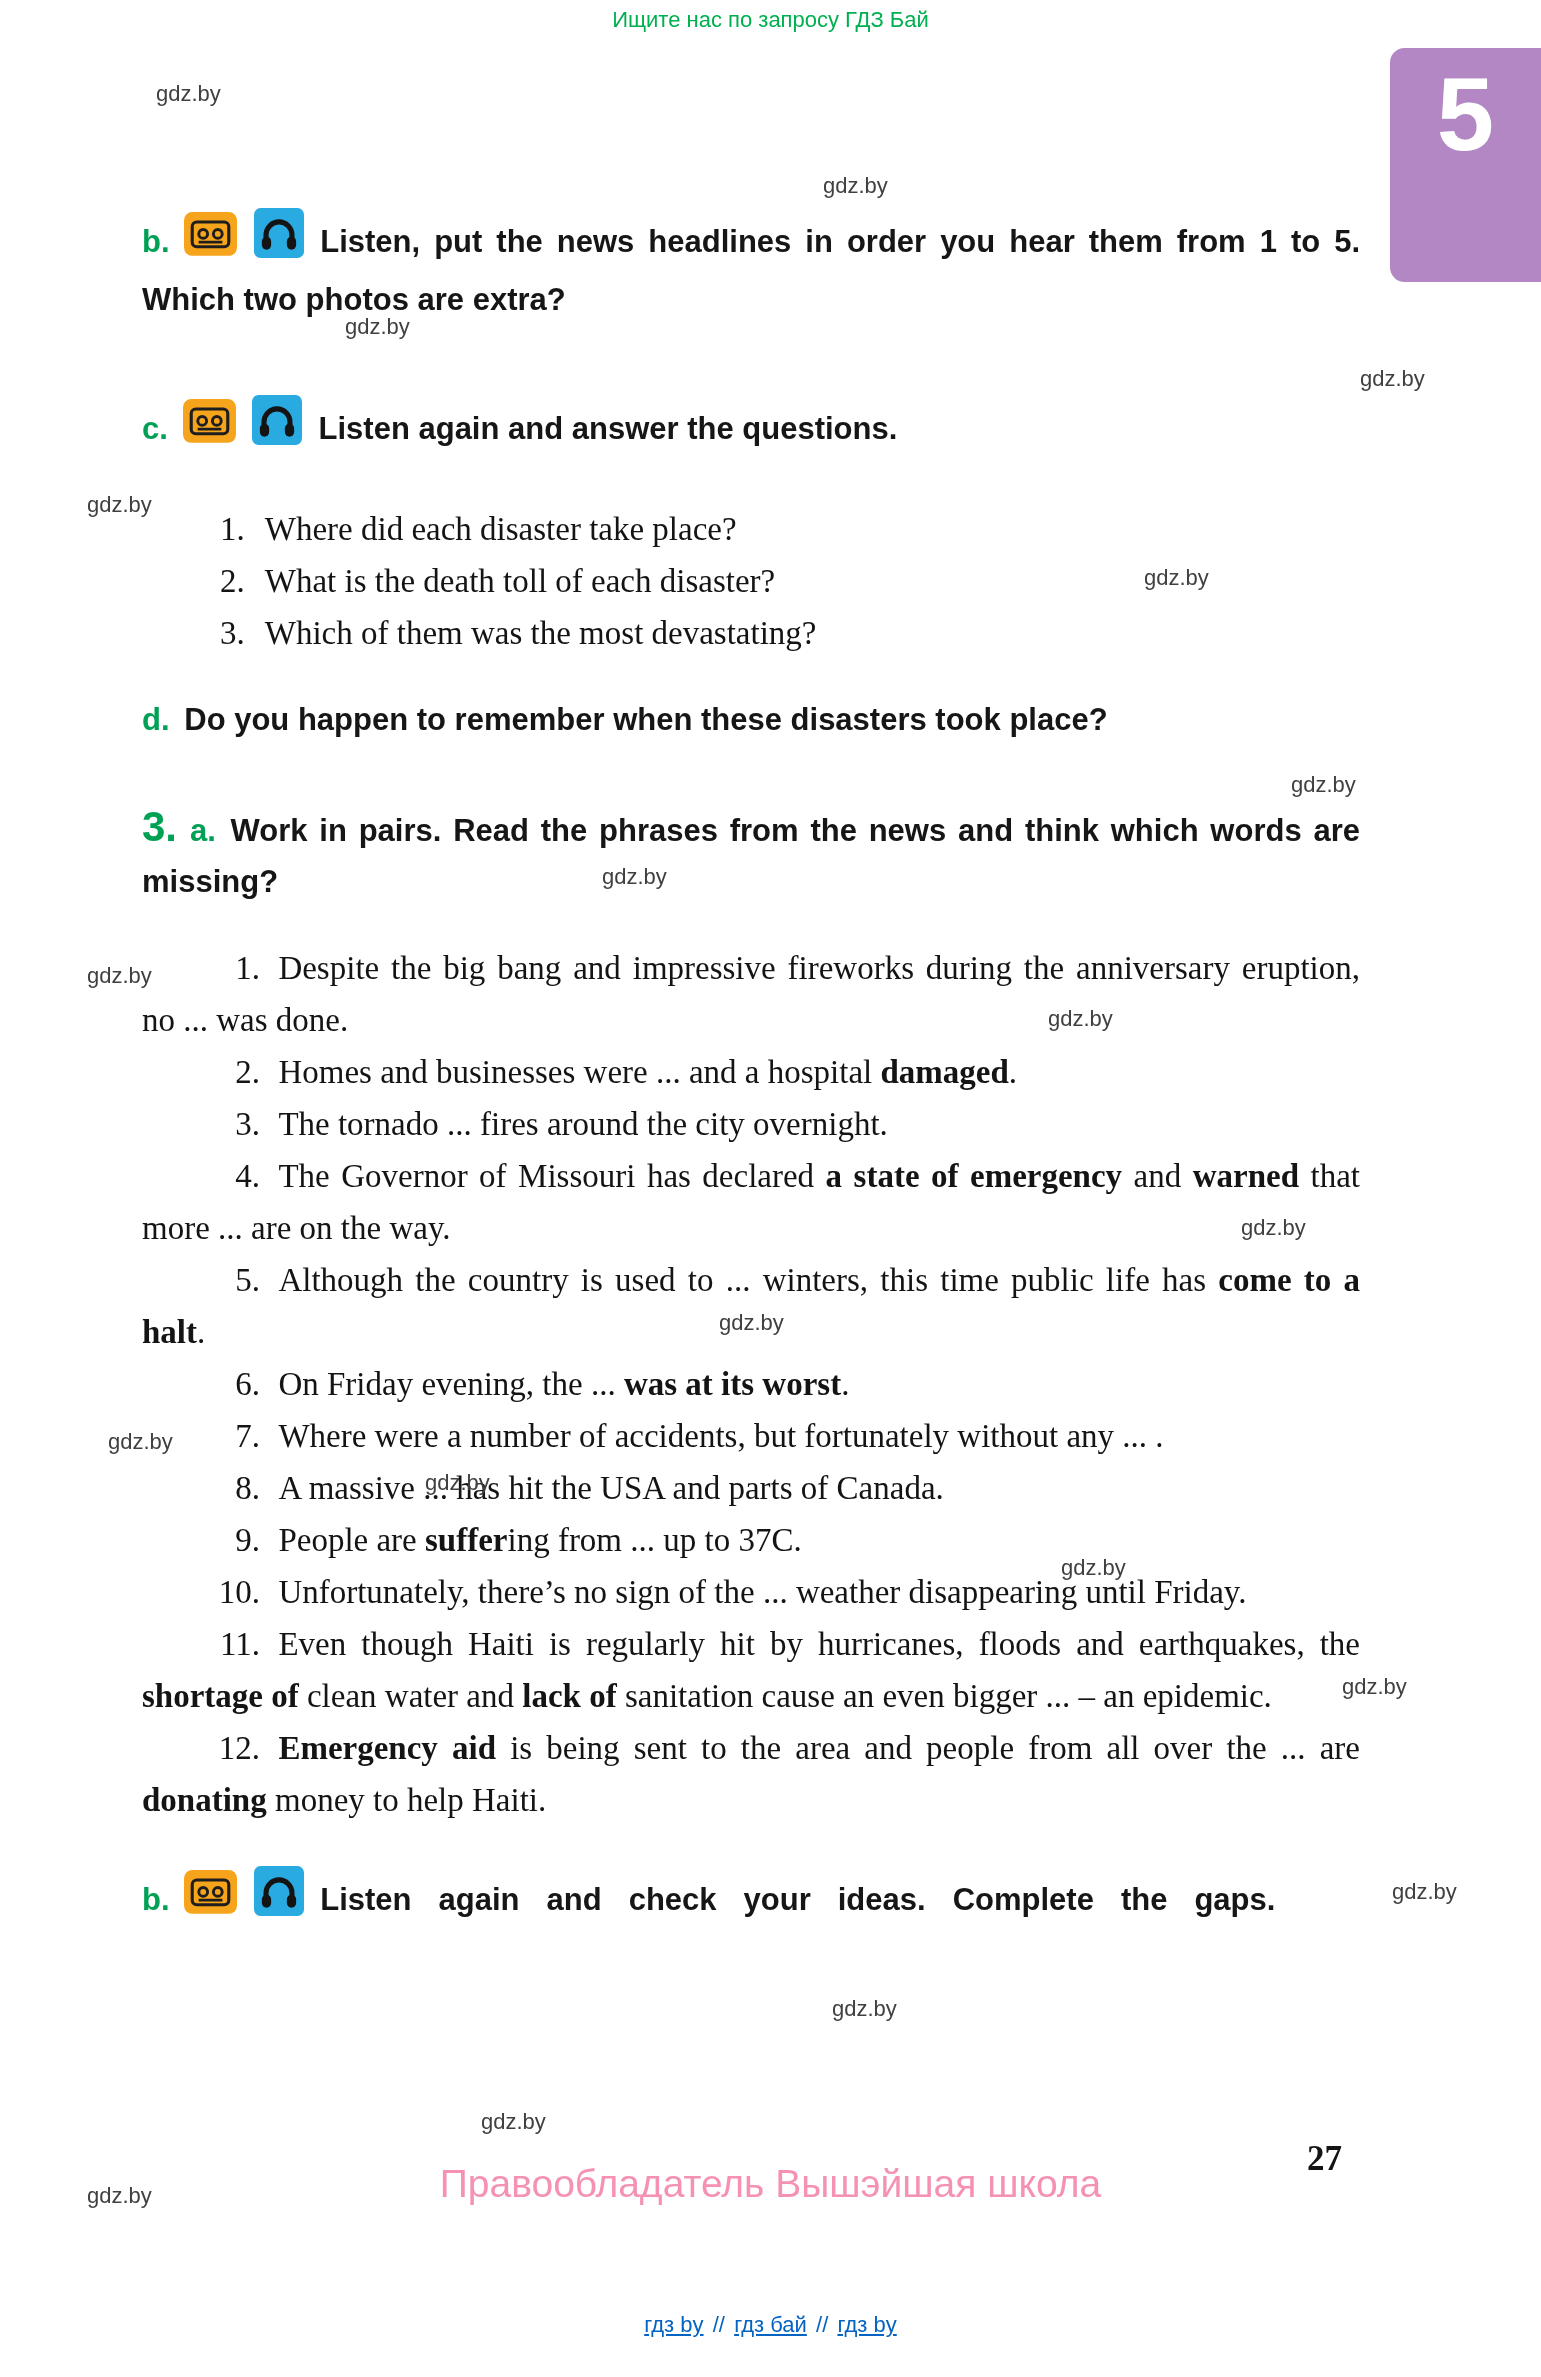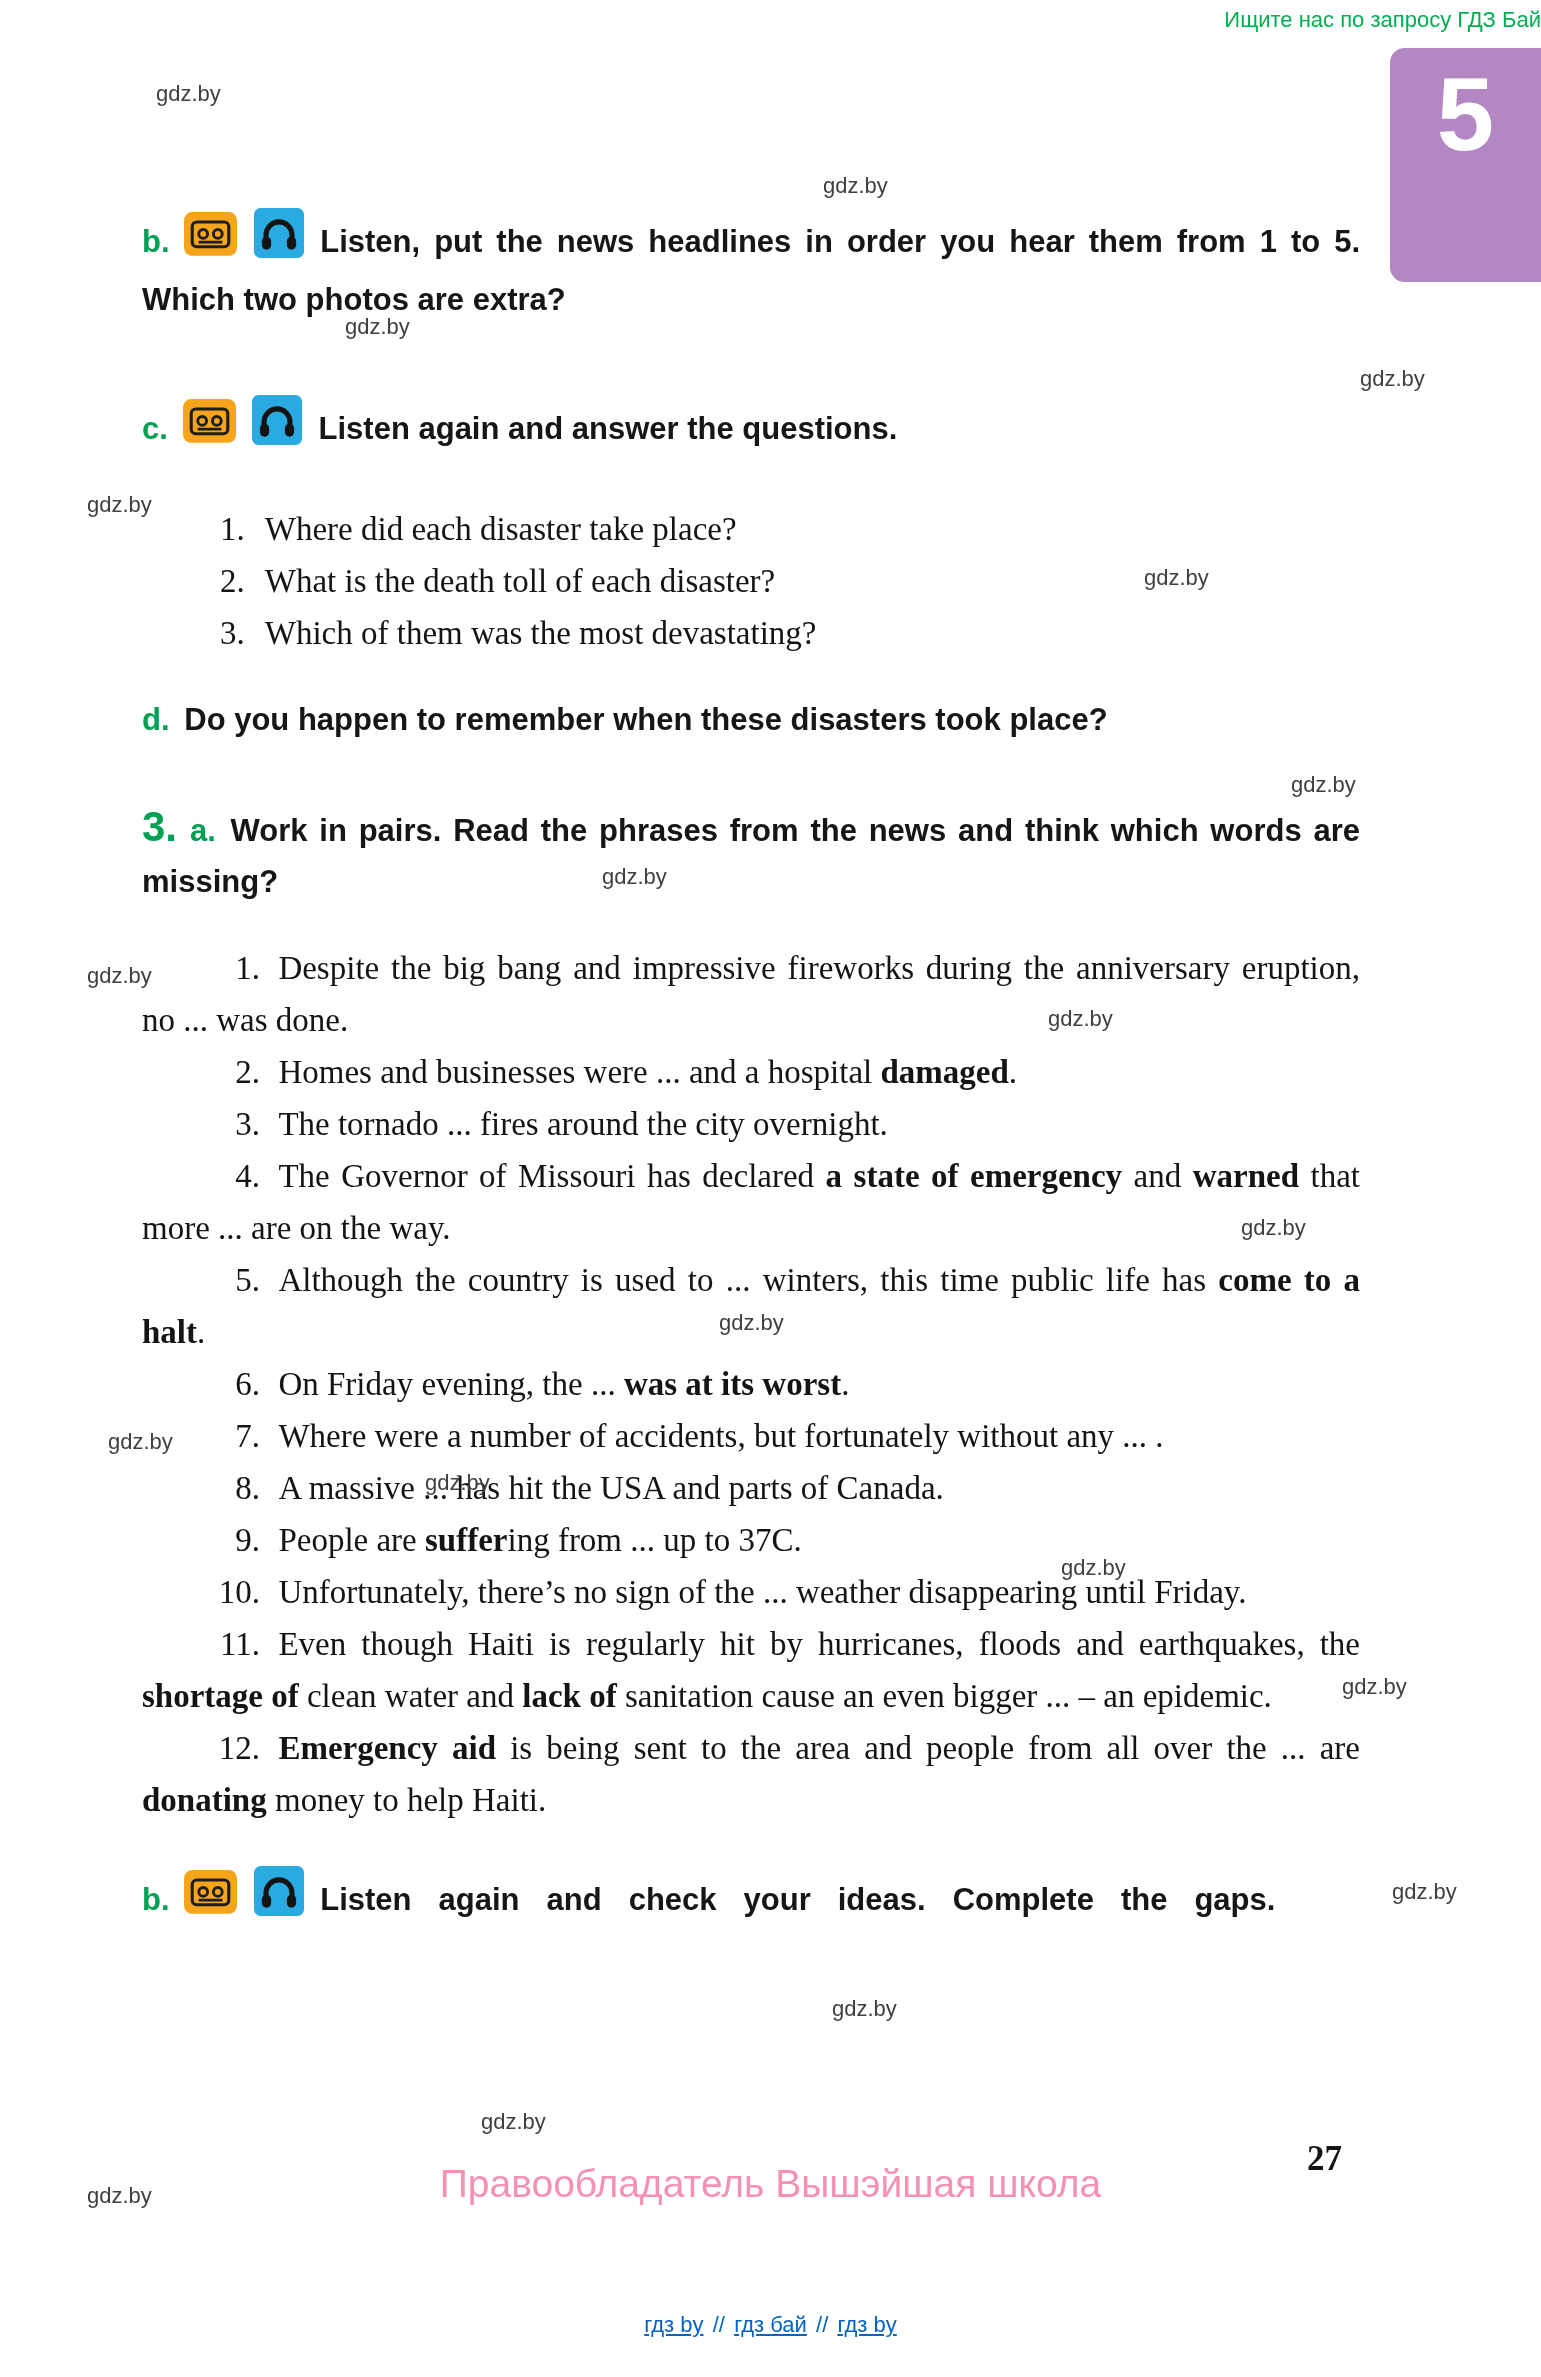--- a/index.html
+++ b/index.html
@@ -3,21 +3,21 @@
 <meta charset="utf-8">
 <style>
   * { margin:0; padding:0; box-sizing:border-box; }
   html,body { background:#ffffff; }
   body {
     width:1541px; height:2377px; position:relative; overflow:hidden;
     font-family:"Liberation Serif", serif; color:#141414;
   }
 
   .banner {
-    position:absolute; top:7.4px; left:0; width:100%; text-align:right;
+    position:absolute; top:7.4px; left:0; width:100%; text-align:center;
     font-family:"Liberation Sans", sans-serif; font-size:22px;
     color:var(--banner,#00b050);
   }
 
   .tab5 {
     position:absolute; top:48px; right:0; width:151px; height:234px;
     background:var(--tab,#b287c4); border-radius:14.7px 0 0 14.7px;
     display:flex; justify-content:center; align-items:flex-start;
   }
   .tab5 span {

